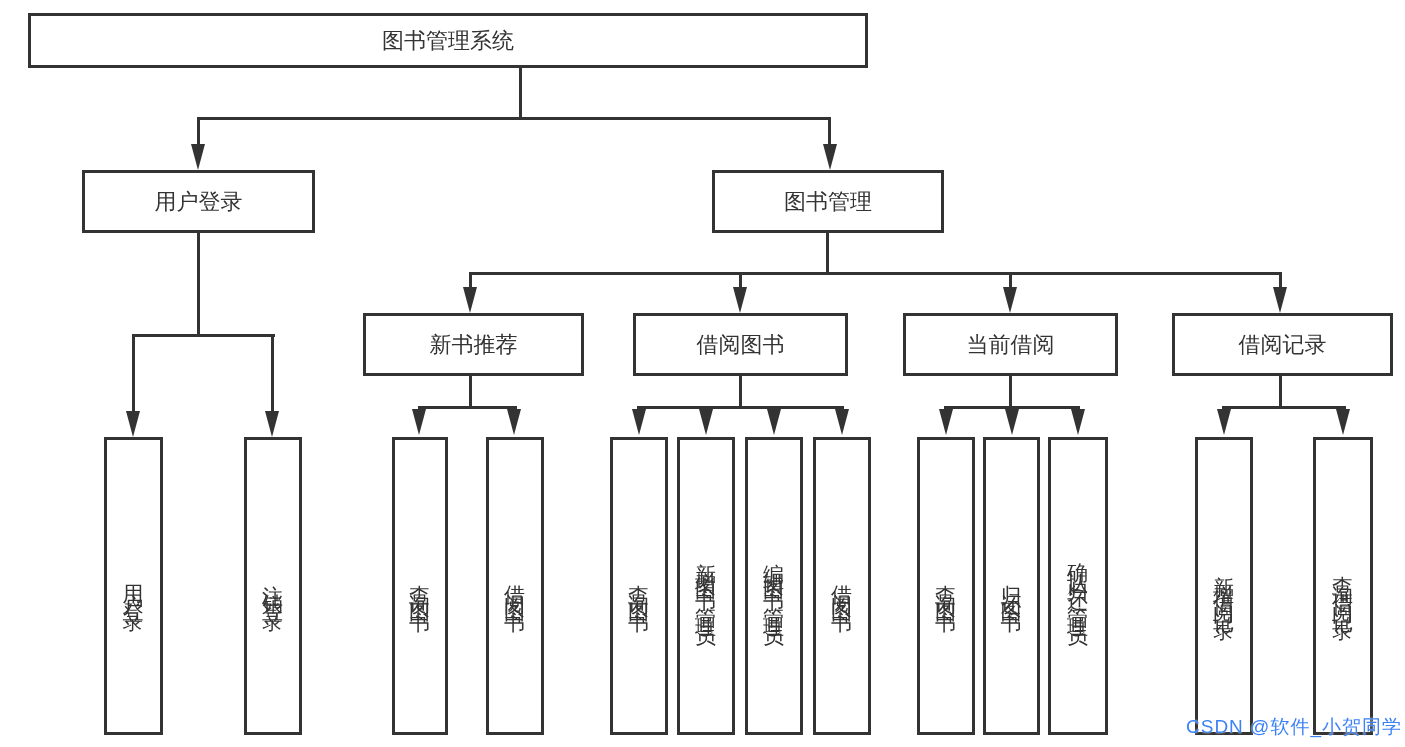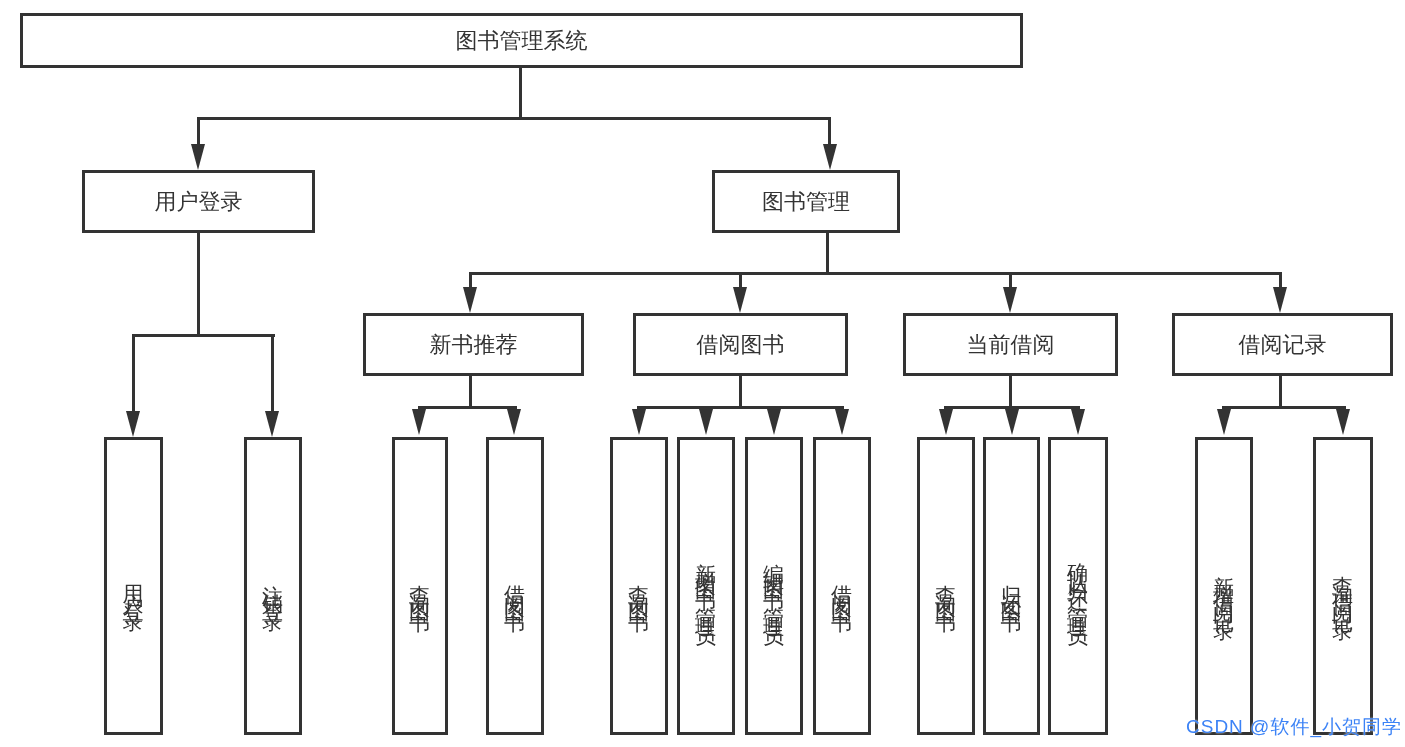--- a/index.html
+++ b/index.html
@@ -24,31 +24,31 @@
   .watermark{
     position:absolute;left:1186px;top:714px;color:#3b82f6;font-size:19px;
     letter-spacing:1px;text-shadow:0 0 2px #ffffff;z-index:5;
   }
 </style>
 </head>
 <body>
 
 <div class="canvas">
 
-  <div class="box" style="left:20px;top:13px;width:1003px;height:55px">图书管理系统</div>
+  <div class="box" style="left:28px;top:13px;width:840px;height:55px">图书管理系统</div>
 
   <div class="line" style="left:519px;top:68px;width:3px;height:52px"></div>
   <div class="line" style="left:197px;top:117px;width:634px;height:3px"></div>
   <div class="line" style="left:197px;top:117px;width:3px;height:31px"></div>
   <div class="arrow" style="left:191px;top:144px"></div>
   <div class="line" style="left:828px;top:117px;width:3px;height:31px"></div>
   <div class="arrow" style="left:823px;top:144px"></div>
 
   <div class="box" style="left:82px;top:170px;width:233px;height:63px">用户登录</div>
-  <div class="box" style="left:712px;top:170px;width:188px;height:63px">图书管理</div>
+  <div class="box" style="left:712px;top:170px;width:232px;height:63px">图书管理</div>
 
   <div class="line" style="left:197px;top:233px;width:3px;height:103px"></div>
   <div class="line" style="left:132px;top:334px;width:143px;height:3px"></div>
   <div class="line" style="left:132px;top:334px;width:3px;height:79px"></div>
   <div class="arrow" style="left:126px;top:411px"></div>
   <div class="line" style="left:271px;top:334px;width:3px;height:79px"></div>
   <div class="arrow" style="left:265px;top:411px"></div>
 
   <div class="line" style="left:826px;top:233px;width:3px;height:42px"></div>
   <div class="line" style="left:469px;top:272px;width:813px;height:3px"></div>

